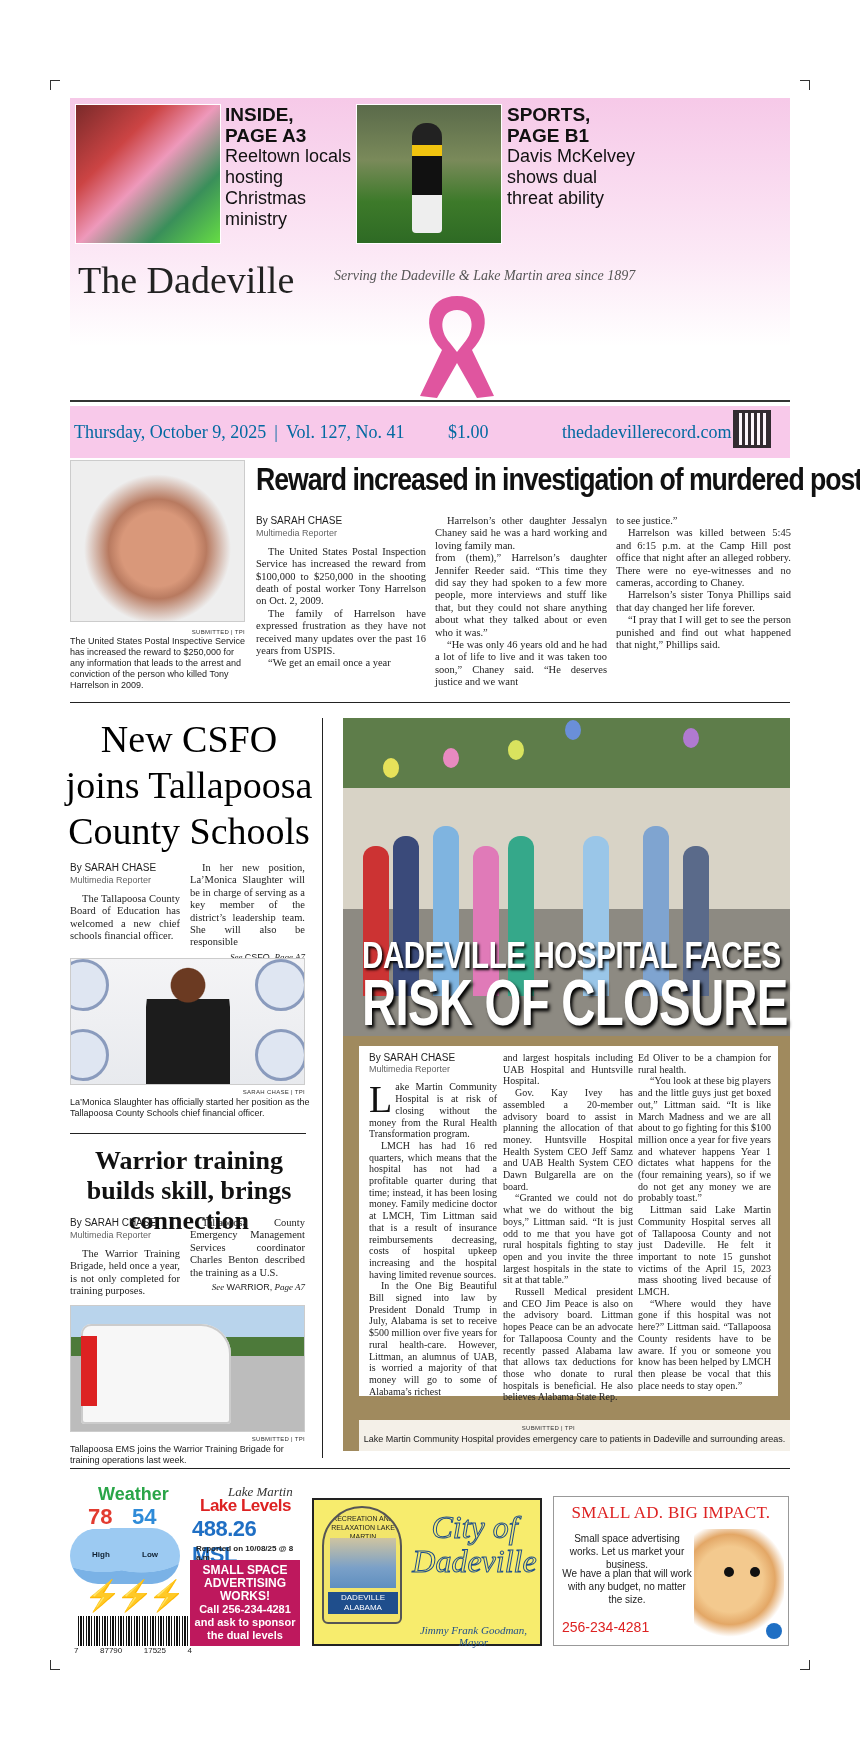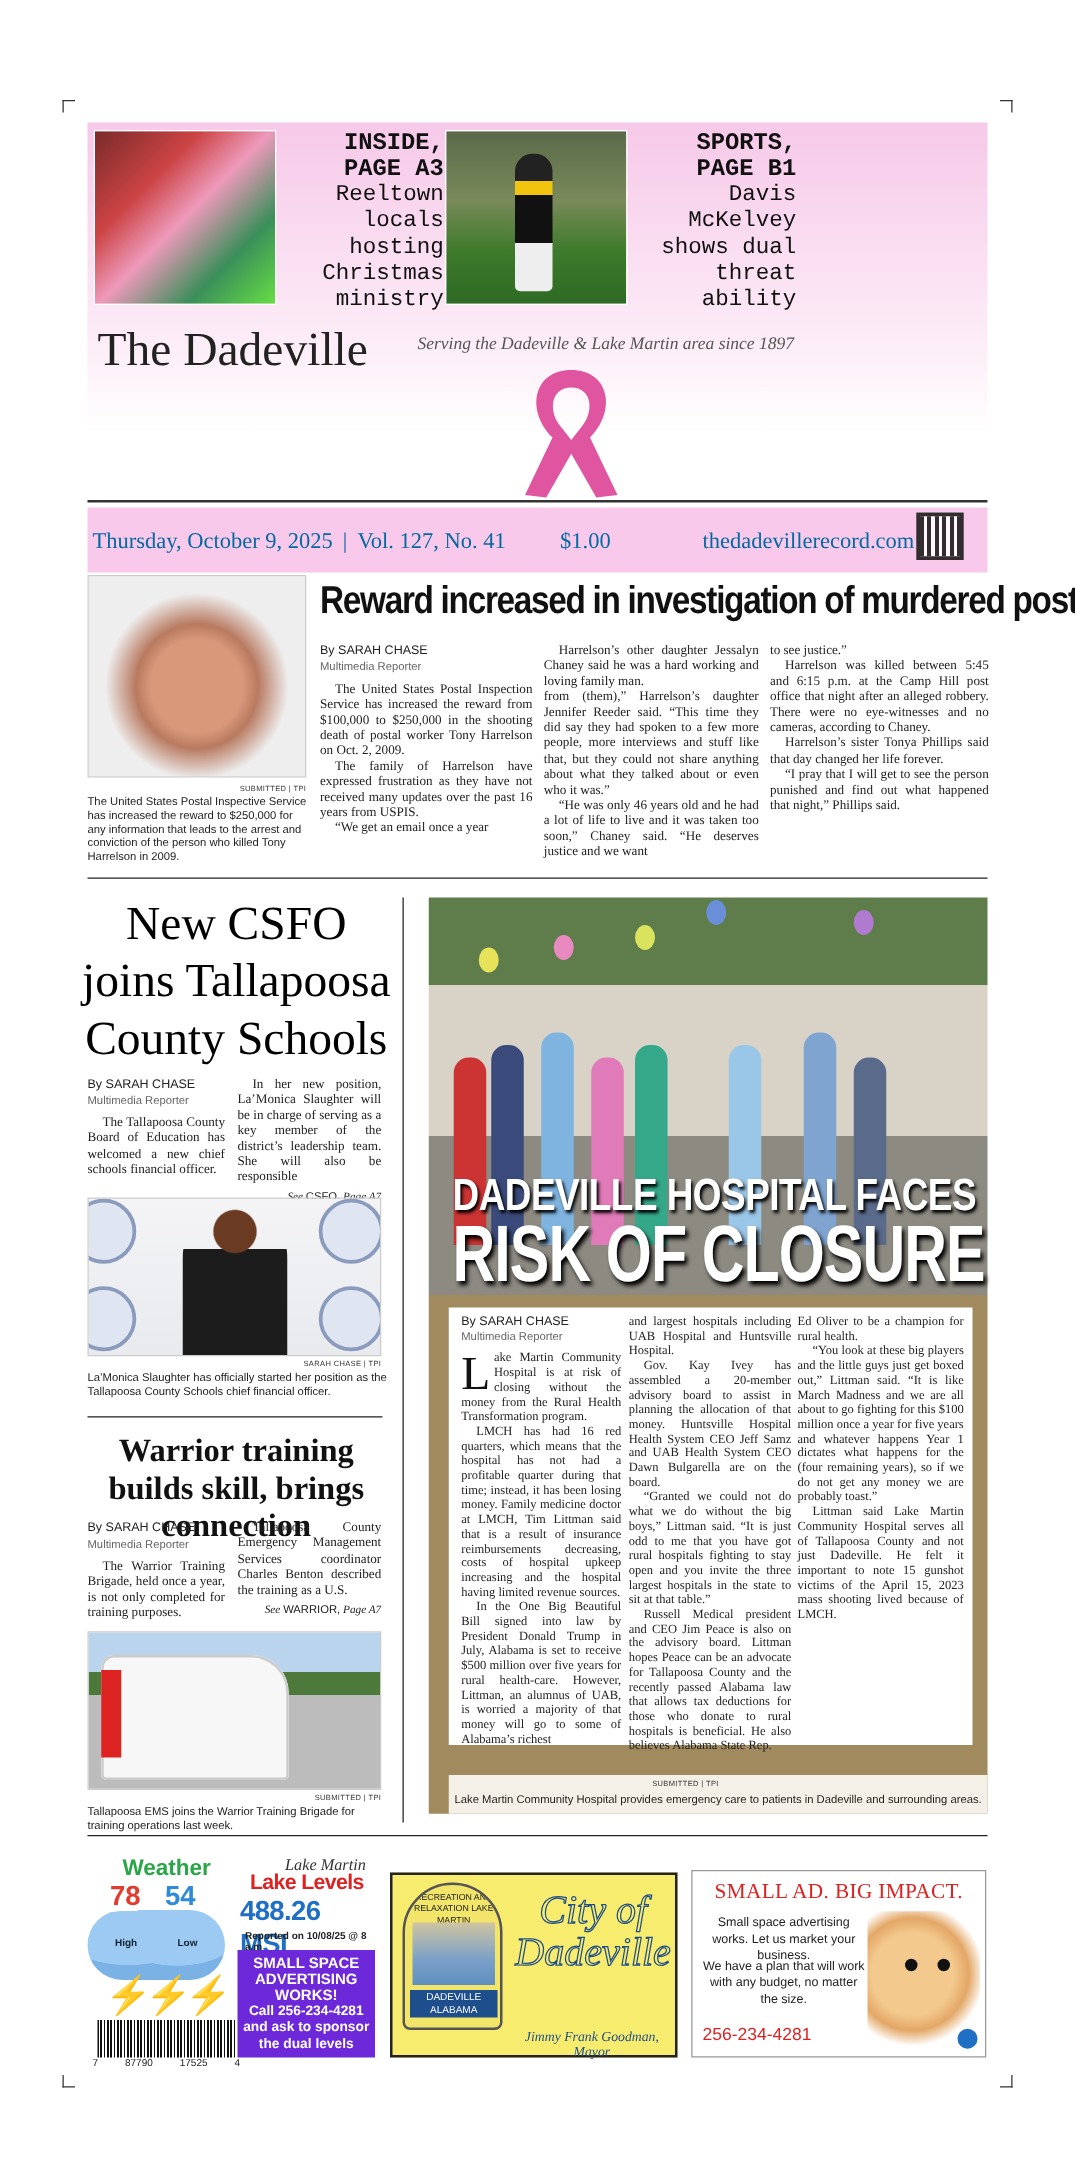--- a/index.html
+++ b/index.html
@@ -10,21 +10,21 @@
 .crop.tr{left:800px;top:80px;border-right-width:1px;border-top-width:1px}
 .crop.bl{left:50px;top:1660px;border-left-width:1px;border-bottom-width:1px}
 .crop.br{left:800px;top:1660px;border-right-width:1px;border-bottom-width:1px}
 
 
 .masthead{position:absolute;left:70px;top:98px;width:720px;height:355px;background:linear-gradient(#f6c9e8,#fce9f6 45%,#fff 70%)}
 .teaser-photo{position:absolute;width:146px;height:140px;border:1px solid #fff}
 .tp1{left:5px;top:6px;background:linear-gradient(135deg,#7a2a2a,#c44 30%,#e9b 50%,#3a8f5a 75%,#6d4)}
 .tp2{left:286px;top:6px;background:linear-gradient(#5a6a4a,#7a8a5a 40%,#3d7a2a 70%,#2e6a24)}
 .tp2 .player{position:absolute;left:55px;top:18px;width:30px;height:110px;background:linear-gradient(#222 0 20%,#f1c40f 20% 30%,#111 30% 65%,#eee 65%);border-radius:14px 14px 4px 4px}
-.teaser-text{position:absolute;text-align:right;font-family:Liberation Mono, monospace;font-size:18px;line-height:21px;color:#111}
+.teaser-text{position:absolute;text-align:left;font-family:Liberation Sans, sans-serif;font-size:18px;line-height:21px;color:#111}
 .teaser-text .kicker{font-weight:bold;font-size:19px}
 .tt1{left:155px;top:6px;width:130px}
 .tt2{left:437px;top:6px;width:130px}
 .brand-the{position:absolute;left:8px;top:160px;font-size:38px;color:#222}
 .tagline{position:absolute;left:264px;top:170px;font-size:14px;font-style:italic;color:#555}
 .brand-record{position:absolute;left:4px;top:178px;font-size:122px;letter-spacing:6px;color:#1d1d1d;font-weight:normal;line-height:130px}
 .ribbon{position:absolute;left:332px;top:190px;width:110px;height:115px}
 .mast-rule{position:absolute;left:0;top:302px;width:720px;height:2px;background:#333}
 .dateline{position:absolute;left:0;top:308px;width:720px;height:52px;background:#f8c9ea;display:flex;align-items:center;font-size:18px;color:#0369a1;padding-left:4px}
 .dateline .sep{margin:0 8px}
@@ -93,21 +93,21 @@
 .cloud{position:absolute;left:0;top:44px;width:110px;height:56px;background:radial-gradient(ellipse at 30% 40%,#9ccaf2 0 45%,transparent 46%),radial-gradient(ellipse at 65% 35%,#9ccaf2 0 48%,transparent 49%),linear-gradient(transparent 40%,#7ab2e6 40%);border-radius:28px}
 .hilo{position:absolute;top:66px;font-family:"Liberation Sans",sans-serif;font-weight:bold;font-size:8px;color:#123}
 .bolt{position:absolute;font-size:30px;color:#f5e20a;top:94px}
 .barcode{position:absolute;left:8px;top:132px;width:110px;height:30px;background:repeating-linear-gradient(90deg,#111 0 1px,#fff 1px 2px,#111 2px 4px,#fff 4px 5px,#111 5px 6px,#fff 6px 8px)}
 .barcode-num{position:absolute;left:4px;top:162px;width:118px;font-family:"Liberation Sans",sans-serif;font-size:8px;display:flex;justify-content:space-between}
 .lake{position:absolute;left:190px;top:1484px;width:110px;height:162px}
 .lake-title1{position:absolute;left:38px;top:0;font-style:italic;font-size:13px;color:#333}
 .lake-title2{position:absolute;left:10px;top:12px;font-family:"Liberation Sans",sans-serif;font-weight:bold;font-size:17px;color:#d22;letter-spacing:-.5px}
 .lake-level{position:absolute;left:2px;top:32px;font-family:"Liberation Sans",sans-serif;font-weight:bold;font-size:22px;color:#1f6fc4;letter-spacing:-.5px}
 .lake-date{position:absolute;left:6px;top:60px;font-family:"Liberation Sans",sans-serif;font-weight:bold;font-size:8px}
-.lake-ad{position:absolute;left:0;top:76px;width:110px;height:86px;background:#6d28d9;color:#fff;text-align:center;font-family:"Liberation Sans",sans-serif;font-weight:bold;font-size:12px;line-height:13px;padding-top:4px}
+.lake-ad{position:absolute;left:0;top:76px;width:110px;height:86px;background:#be185d;color:#fff;text-align:center;font-family:"Liberation Sans",sans-serif;font-weight:bold;font-size:12px;line-height:13px;padding-top:4px}
 .lake-ad .small{font-size:11px}
 .city{position:absolute;left:312px;top:1498px;width:230px;height:148px;border:2px solid #222;background:#f7ec6d}
 .city-circle{position:absolute;left:8px;top:6px;width:80px;height:118px;border-radius:40px 40px 6px 6px;background:#f2e56a;border:2px solid #555;overflow:hidden}
 .city-circle .arc{position:absolute;left:2px;top:6px;width:74px;font-family:"Liberation Sans",sans-serif;font-size:7px;text-align:center;color:#222;line-height:9px}
 .city-circle .art{position:absolute;left:6px;top:30px;width:66px;height:50px;background:linear-gradient(#cfc4a0,#7aa0c8 60%,#5f8fbf)}
 .city-circle .banner{position:absolute;left:4px;top:84px;width:70px;height:22px;background:#1f4e8c;color:#fff;font-family:"Liberation Sans",sans-serif;font-size:8px;text-align:center;line-height:10px;padding-top:1px}
 .city-name{position:absolute;left:98px;top:10px;width:125px;text-align:center;font-style:italic;font-size:32px;line-height:34px;color:#f7ec6d;-webkit-text-stroke:1px #1f4e8c;font-family:"Liberation Serif",serif}
 .city-mayor{position:absolute;left:92px;top:124px;width:135px;text-align:center;font-style:italic;font-size:11px;color:#1f4e8c}
 .smallad{position:absolute;left:553px;top:1496px;width:236px;height:150px;border:1px solid #999}
 .smallad-title{position:absolute;left:0;top:6px;width:234px;text-align:center;font-size:17px;color:#d22;letter-spacing:.3px}
@@ -252,20 +252,21 @@
 <div class="col hc2">
   <p style="text-indent:0">and largest hospitals including UAB Hospital and Huntsville Hospital.</p>
   <p>Gov. Kay Ivey has assembled a 20-member advisory board to assist in planning the allocation of that money. Huntsville Hospital Health System CEO Jeff Samz and UAB Health System CEO Dawn Bulgarella are on the board.</p>
   <p>“Granted we could not do what we do without the big boys,” Littman said. “It is just odd to me that you have got rural hospitals fighting to stay open and you invite the three largest hospitals in the state to sit at that table.”</p>
   <p>Russell Medical president and CEO Jim Peace is also on the advisory board. Littman hopes Peace can be an advocate for Tallapoosa County and the recently passed Alabama law that allows tax deductions for those who donate to rural hospitals is beneficial. He also believes Alabama State Rep.</p>
 </div>
 <div class="col hc3">
   <p style="text-indent:0">Ed Oliver to be a champion for rural health.</p>
   <p>“You look at these big players and the little guys just get boxed out,” Littman said. “It is like March Madness and we are all about to go fighting for this $100 million once a year for five years and whatever happens Year 1 dictates what happens for the (four remaining years), so if we do not get any money we are probably toast.”</p>
   <p>Littman said Lake Martin Community Hospital serves all of Tallapoosa County and not just Dadeville. He felt it important to note 15 gunshot victims of the April 15, 2023 mass shooting lived because of LMCH.</p>
+  <p>“Where would they have gone if this hospital was not here?” Littman said. “Tallapoosa County residents have to be aware. If you or someone you know has been helped by LMCH then please be vocal that this place needs to stay open.”</p>
 </div>
 <div class="hosp-caption-box"></div>
 <div class="credit hosp-credit">SUBMITTED | TPI</div>
 <div class="hosp-caption">Lake Martin Community Hospital provides emergency care to patients in Dadeville and surrounding areas.</div>
 
 <div class="hrule" style="left:70px;top:1468px;width:720px"></div>
 
 <div class="weather">
   <div class="weather-title">Weather</div>
   <div class="temp-hi">78</div>

